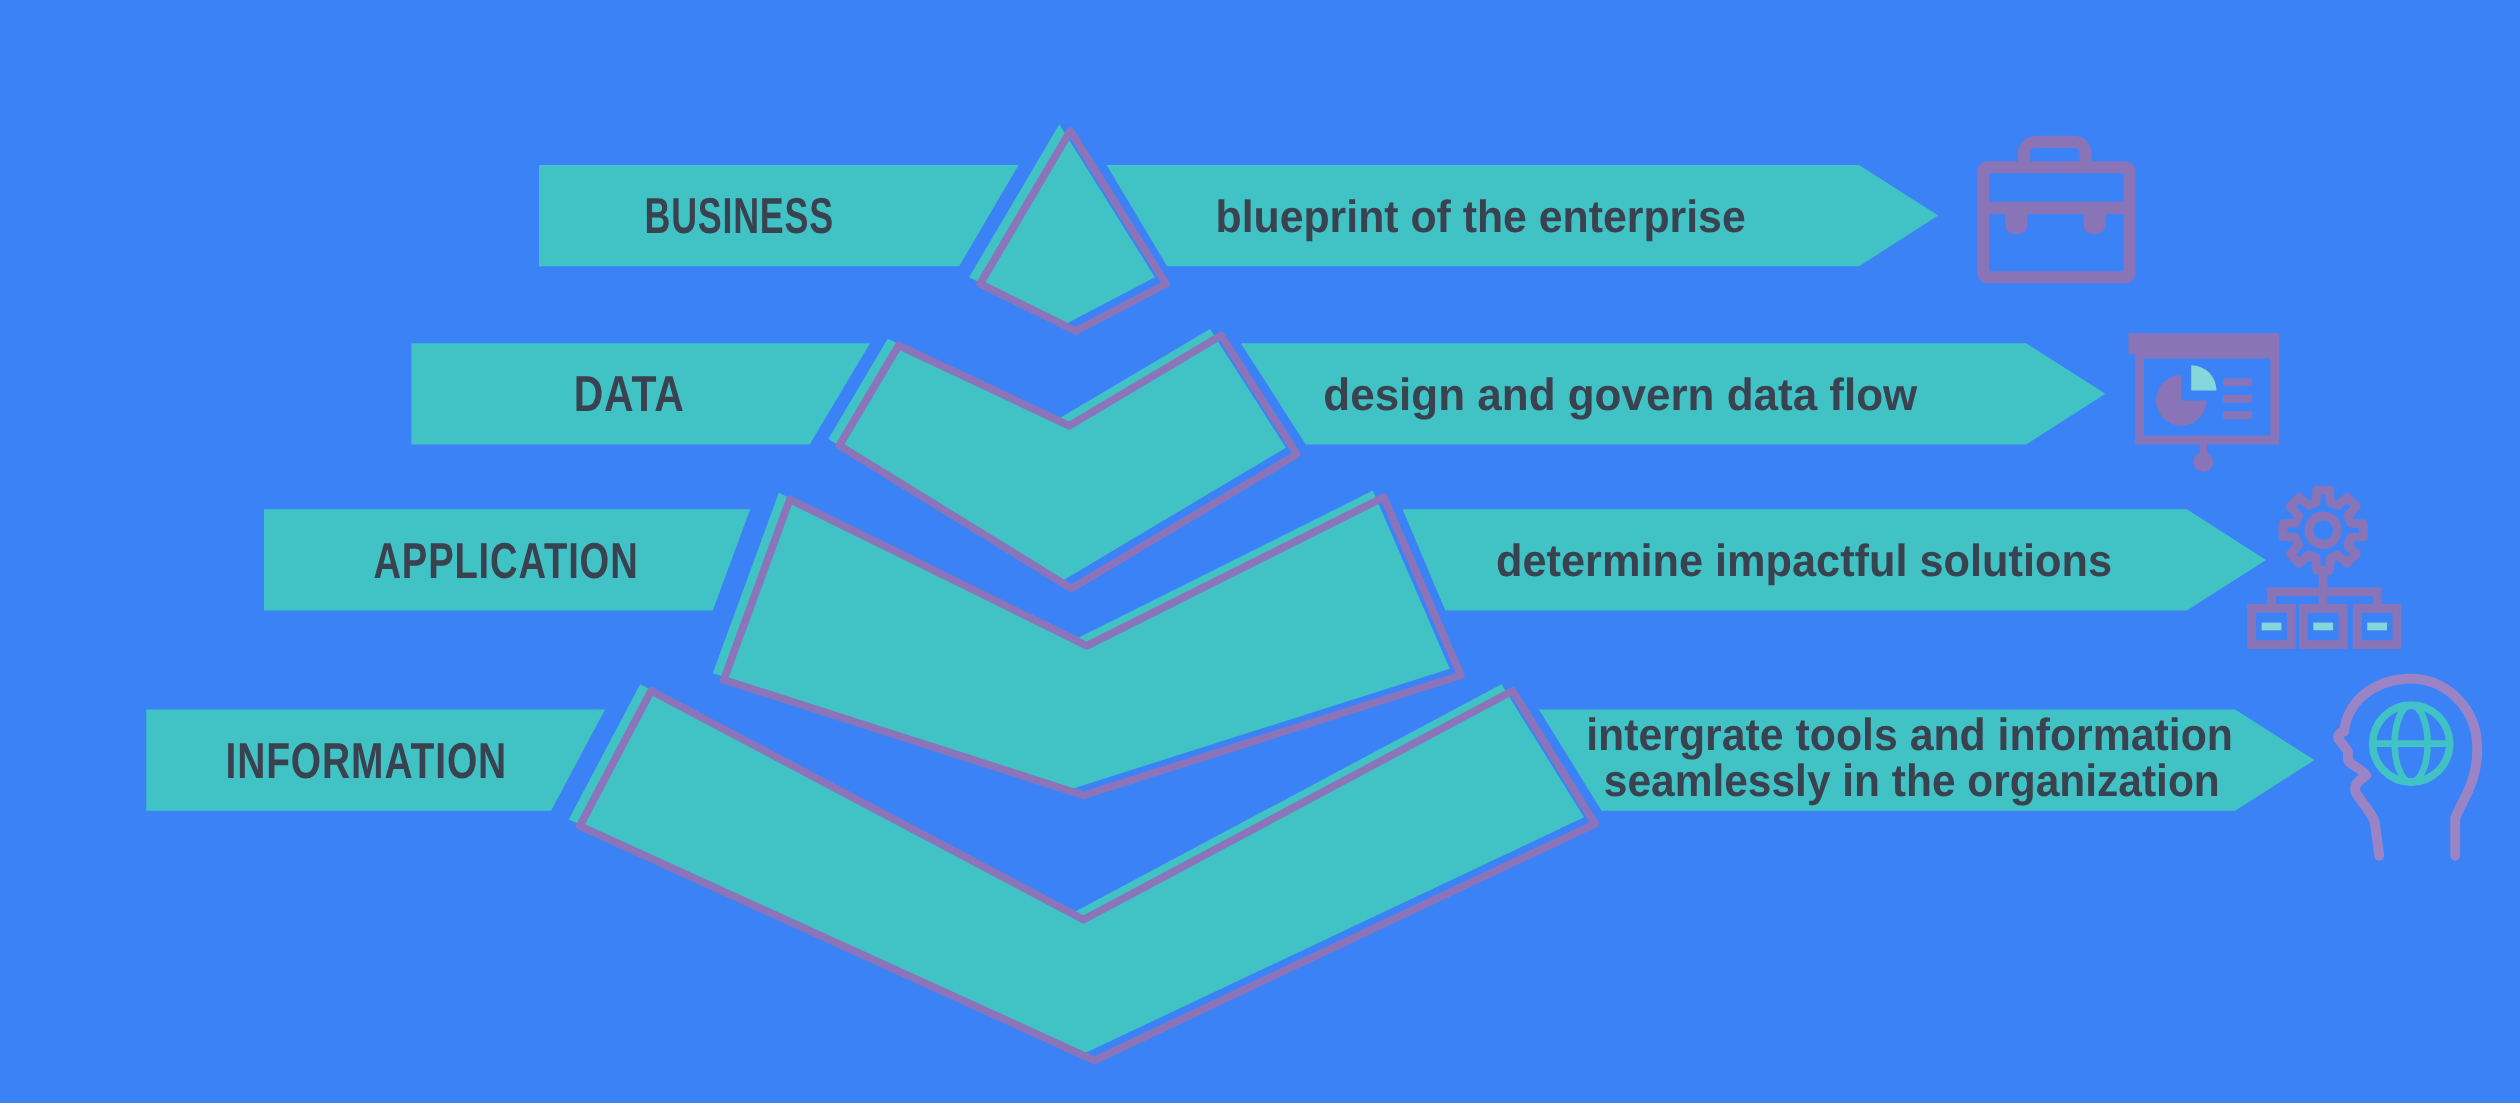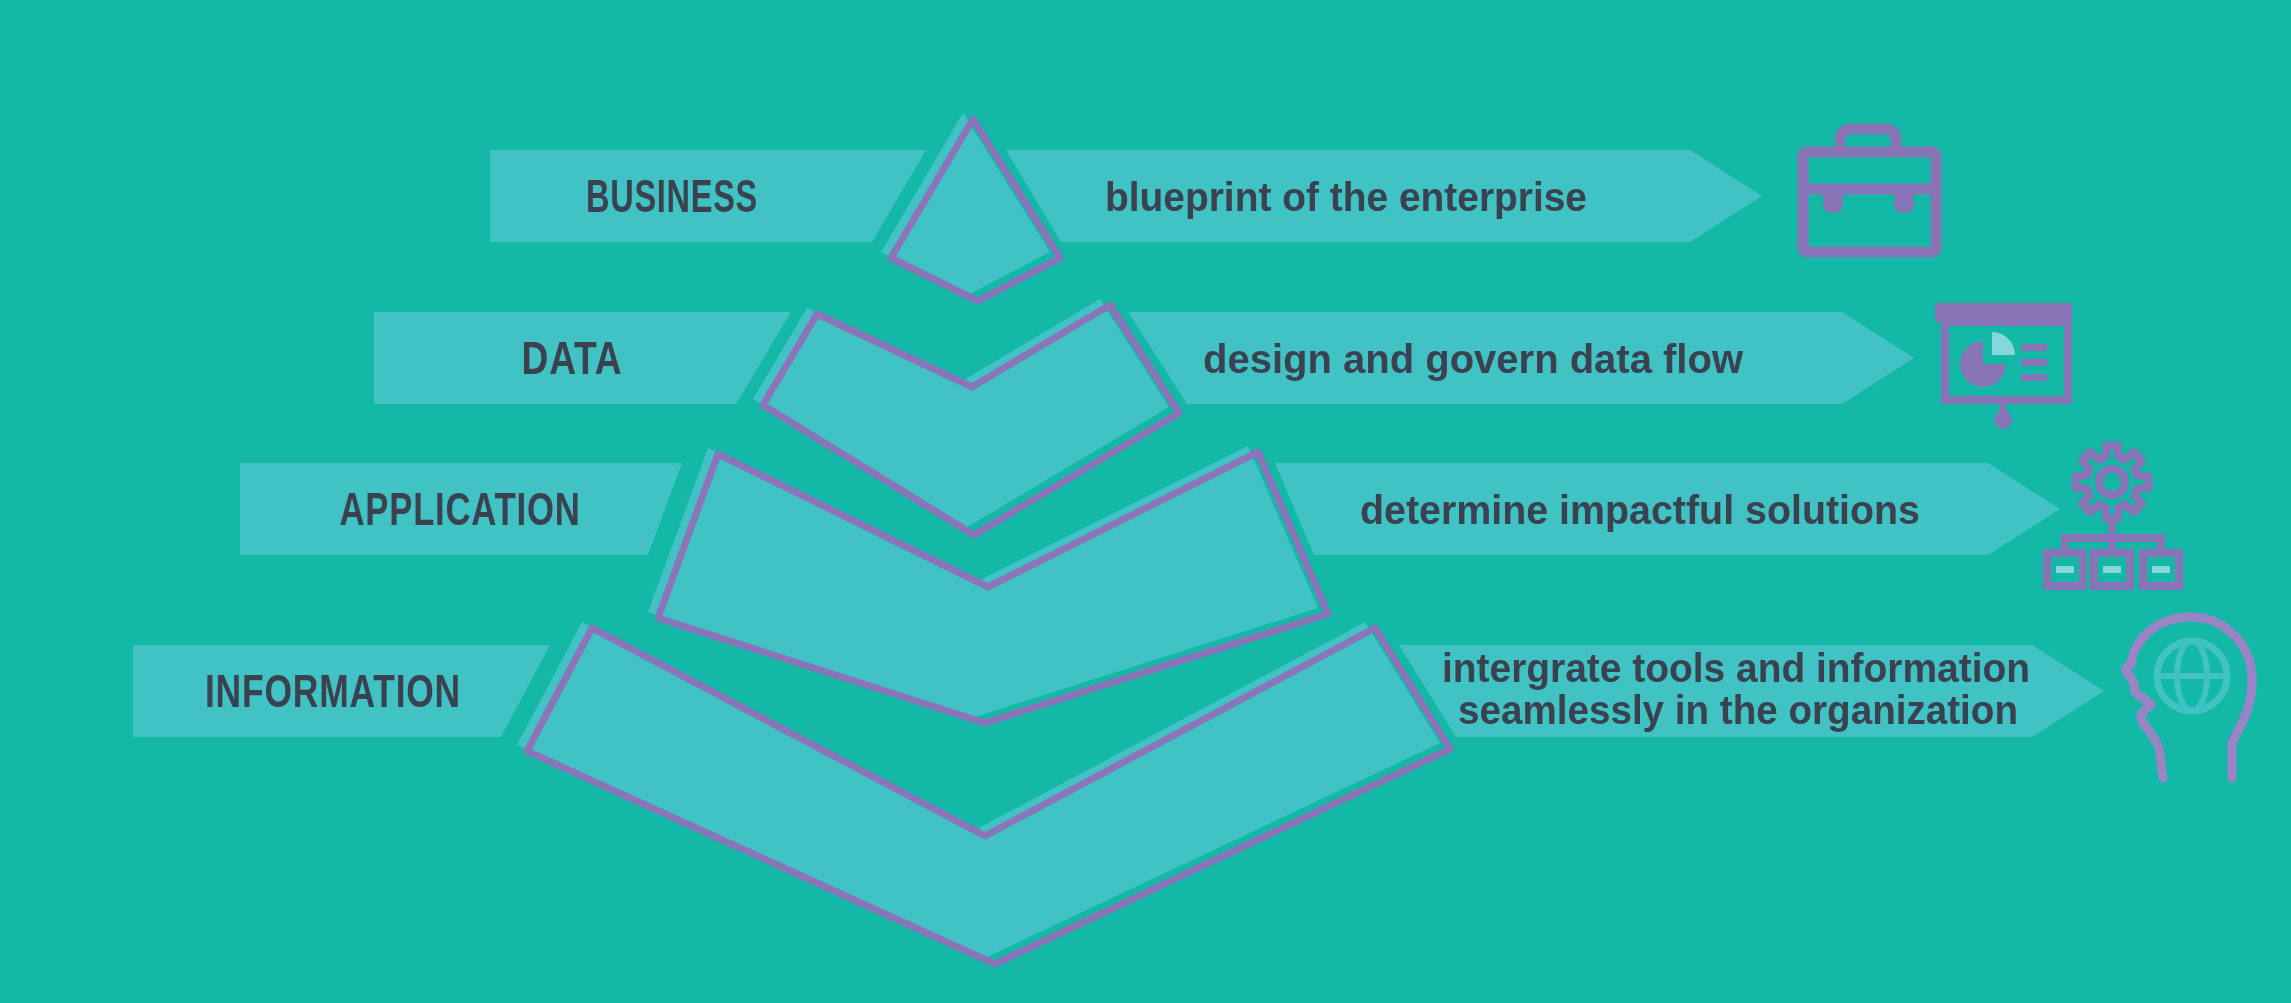--- a/index.html
+++ b/index.html
@@ -1,16 +1,16 @@
 <!DOCTYPE html>
 <html><head>
 <meta charset="utf-8">
 <style>
   html,body{margin:0;padding:0;background:#000;}
-  .stage{position:relative;width:2291px;height:1003px;background:#14b8a6;overflow:hidden;}
+  .stage{position:relative;width:2291px;height:1003px;background:#3b82f6;overflow:hidden;}
   svg{display:block;}
   text{font-family:"Liberation Sans", sans-serif;font-weight:700;fill:#3A4250;}
   .row-label{font-size:46px;letter-spacing:1px;}
   .row-desc{font-size:41px;}
 </style>
 </head>
 <body>
 
 <div class="stage">
 <svg width="2291" height="1003" viewBox="0 0 2291 1003">

